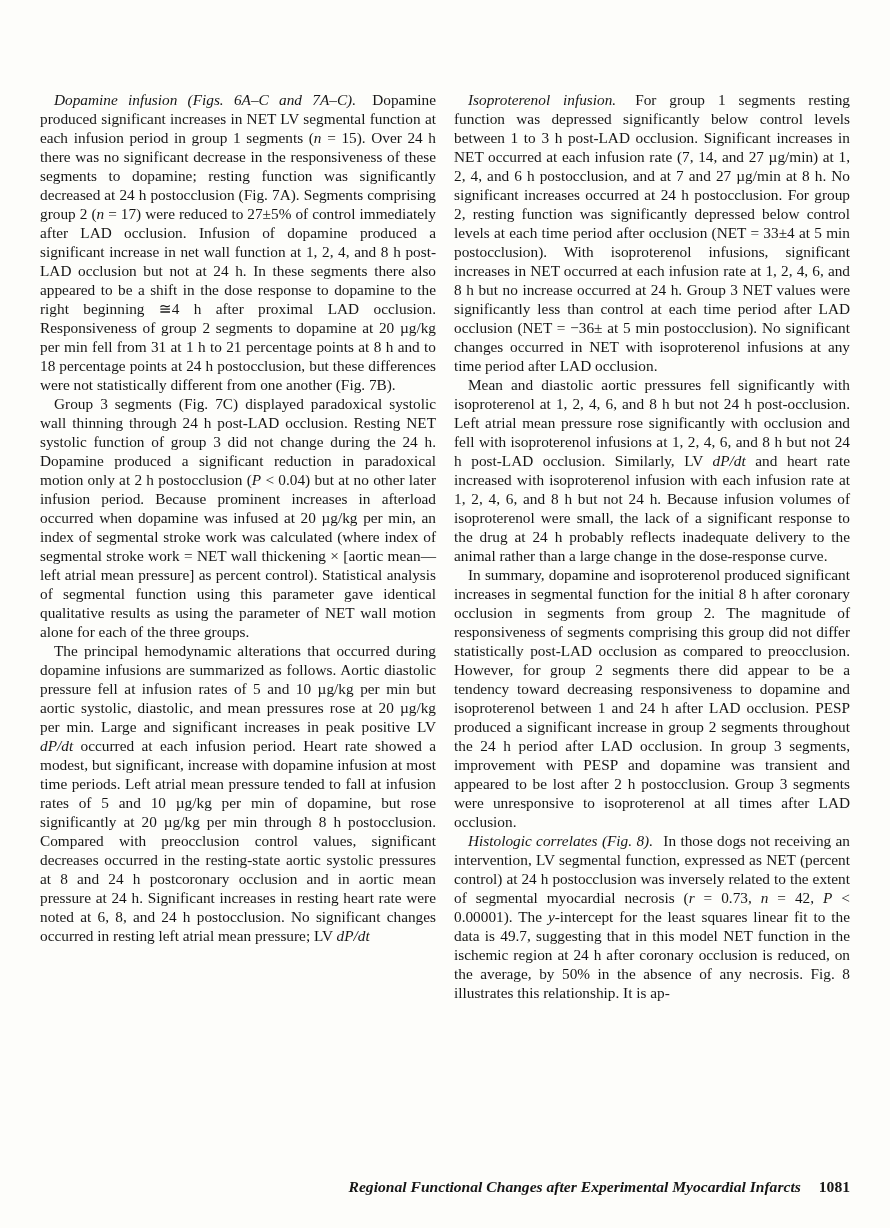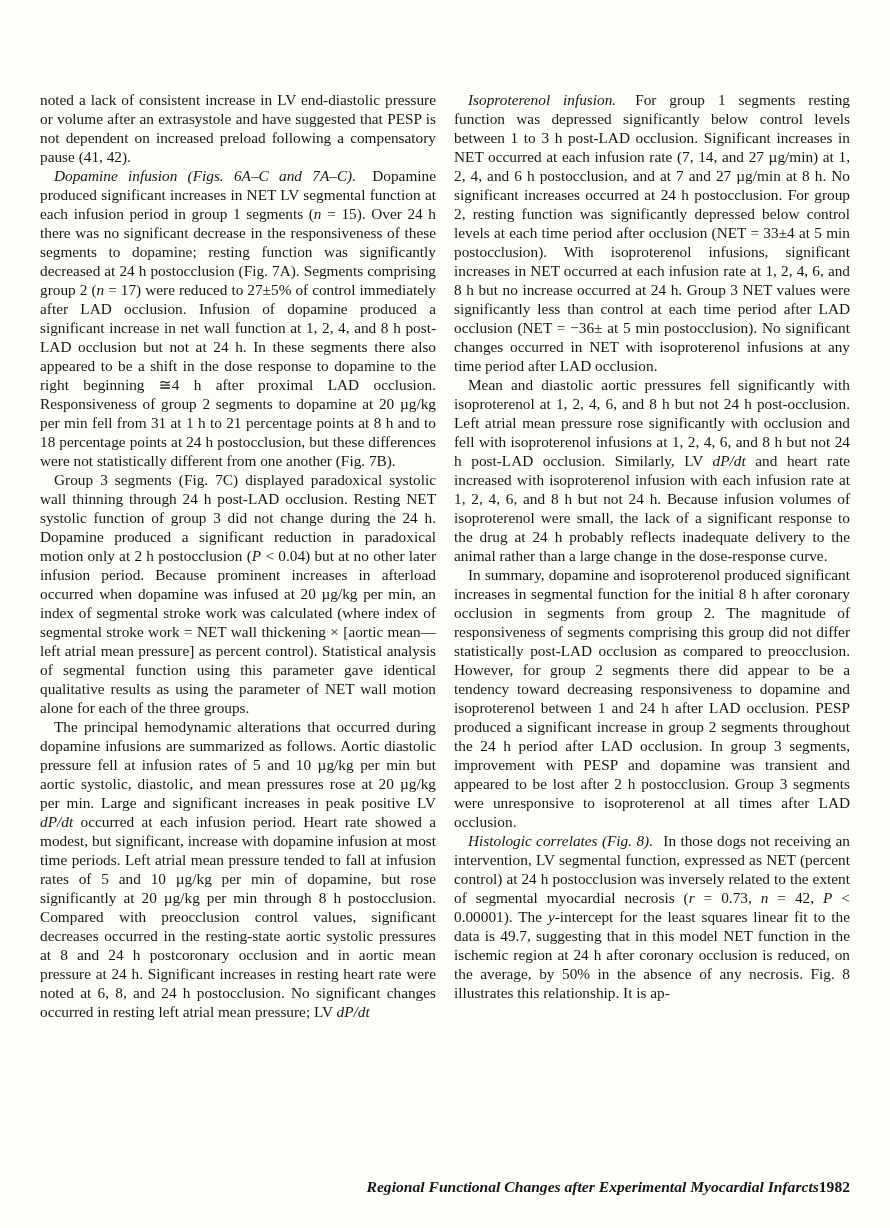--- a/index.html
+++ b/index.html
@@ -41,45 +41,45 @@
   }
   .lead {
     margin-right: 6px;
   }
   .footer {
     position: absolute;
     right: 40px;
     bottom: 32px;
     display: flex;
     align-items: baseline;
+    gap: 18px;
     font-size: 15.6px;
   }
   .footer-title {
     font-style: italic;
     font-weight: bold;
   }
   .footer-page {
     font-weight: bold;
   }
 </style>
 </head>
 <body>
 
 <div class="page" style="background: rgb(253, 253, 250); color: rgb(22, 22, 22);">
   <div class="columns">
     <div class="column" id="col-left">
-        <p class="para"><span>noted a lack of consistent increase in LV end-diastolic pressure or volume after an extrasystole and have suggested that PESP is not dependent on increased preload following a compensatory pause (41, 42).</span></p>
         <p class="para indent"><span class="it lead">Dopamine infusion (Figs. 6A–C and 7A–C).</span><span> Dopamine produced significant increases in NET LV segmental function at each infusion period in group 1 segments (</span><span class="it">n</span><span> = 15). Over 24 h there was no significant decrease in the responsiveness of these segments to dopamine; resting function was significantly decreased at 24 h postocclusion (Fig. 7A). Segments comprising group 2 (</span><span class="it">n</span><span> = 17) were reduced to 27±5% of control immediately after LAD occlusion. Infusion of dopamine produced a significant increase in net wall function at 1, 2, 4, and 8 h post-LAD occlusion but not at 24 h. In these segments there also appeared to be a shift in the dose response to dopamine to the right beginning ≅4 h after proximal LAD occlusion. Responsiveness of group 2 segments to dopamine at 20 µg/kg per min fell from 31 at 1 h to 21 percentage points at 8 h and to 18 percentage points at 24 h postocclusion, but these differences were not statistically different from one another (Fig. 7B).</span></p>
         <p class="para indent"><span>Group 3 segments (Fig. 7C) displayed paradoxical systolic wall thinning through 24 h post-LAD occlusion. Resting NET systolic function of group 3 did not change during the 24 h. Dopamine produced a significant reduction in paradoxical motion only at 2 h postocclusion (</span><span class="it">P</span><span> &lt; 0.04) but at no other later infusion period. Because prominent increases in afterload occurred when dopamine was infused at 20 µg/kg per min, an index of segmental stroke work was calculated (where index of segmental stroke work = NET wall thickening × [aortic mean—left atrial mean pressure] as percent control). Statistical analysis of segmental function using this parameter gave identical qualitative results as using the parameter of NET wall motion alone for each of the three groups.</span></p>
         <p class="para indent"><span>The principal hemodynamic alterations that occurred during dopamine infusions are summarized as follows. Aortic diastolic pressure fell at infusion rates of 5 and 10 µg/kg per min but aortic systolic, diastolic, and mean pressures rose at 20 µg/kg per min. Large and significant increases in peak positive LV </span><span class="it">dP/dt</span><span> occurred at each infusion period. Heart rate showed a modest, but significant, increase with dopamine infusion at most time periods. Left atrial mean pressure tended to fall at infusion rates of 5 and 10 µg/kg per min of dopamine, but rose significantly at 20 µg/kg per min through 8 h postocclusion. Compared with preocclusion control values, significant decreases occurred in the resting-state aortic systolic pressures at 8 and 24 h postcoronary occlusion and in aortic mean pressure at 24 h. Significant increases in resting heart rate were noted at 6, 8, and 24 h postocclusion. No significant changes occurred in resting left atrial mean pressure; LV </span><span class="it">dP/dt</span></p>
       </div>
     <div class="column" id="col-right">
         <p class="para indent"><span class="it lead">Isoproterenol infusion.</span><span> For group 1 segments resting function was depressed significantly below control levels between 1 to 3 h post-LAD occlusion. Significant increases in NET occurred at each infusion rate (7, 14, and 27 µg/min) at 1, 2, 4, and 6 h postocclusion, and at 7 and 27 µg/min at 8 h. No significant increases occurred at 24 h postocclusion. For group 2, resting function was significantly depressed below control levels at each time period after occlusion (NET = 33±4 at 5 min postocclusion). With isoproterenol infusions, significant increases in NET occurred at each infusion rate at 1, 2, 4, 6, and 8 h but no increase occurred at 24 h. Group 3 NET values were significantly less than control at each time period after LAD occlusion (NET = −36± at 5 min postocclusion). No significant changes occurred in NET with isoproterenol infusions at any time period after LAD occlusion.</span></p>
         <p class="para indent"><span>Mean and diastolic aortic pressures fell significantly with isoproterenol at 1, 2, 4, 6, and 8 h but not 24 h post-occlusion. Left atrial mean pressure rose significantly with occlusion and fell with isoproterenol infusions at 1, 2, 4, 6, and 8 h but not 24 h post-LAD occlusion. Similarly, LV </span><span class="it">dP/dt</span><span> and heart rate increased with isoproterenol infusion with each infusion rate at 1, 2, 4, 6, and 8 h but not 24 h. Because infusion volumes of isoproterenol were small, the lack of a significant response to the drug at 24 h probably reflects inadequate delivery to the animal rather than a large change in the dose-response curve.</span></p>
         <p class="para indent"><span>In summary, dopamine and isoproterenol produced significant increases in segmental function for the initial 8 h after coronary occlusion in segments from group 2. The magnitude of responsiveness of segments comprising this group did not differ statistically post-LAD occlusion as compared to preocclusion. However, for group 2 segments there did appear to be a tendency toward decreasing responsiveness to dopamine and isoproterenol between 1 and 24 h after LAD occlusion. PESP produced a significant increase in group 2 segments throughout the 24 h period after LAD occlusion. In group 3 segments, improvement with PESP and dopamine was transient and appeared to be lost after 2 h postocclusion. Group 3 segments were unresponsive to isoproterenol at all times after LAD occlusion.</span></p>
         <p class="para indent"><span class="it lead">Histologic correlates (Fig. 8).</span><span> In those dogs not receiving an intervention, LV segmental function, expressed as NET (percent control) at 24 h postocclusion was inversely related to the extent of segmental myocardial necrosis (</span><span class="it">r</span><span> = 0.73, </span><span class="it">n</span><span> = 42, </span><span class="it">P</span><span> &lt; 0.00001). The </span><span class="it">y</span><span>-intercept for the least squares linear fit to the data is 49.7, suggesting that in this model NET function in the ischemic region at 24 h after coronary occlusion is reduced, on the average, by 50% in the absence of any necrosis. Fig. 8 illustrates this relationship. It is ap-</span></p>
       </div>
   </div>
   <div class="footer">
     <span class="footer-title">Regional Functional Changes after Experimental Myocardial Infarcts</span>
-    <span class="footer-page">1982</span>
+    <span class="footer-page">1081</span>
   </div>
 </div>
 
 </body></html>

